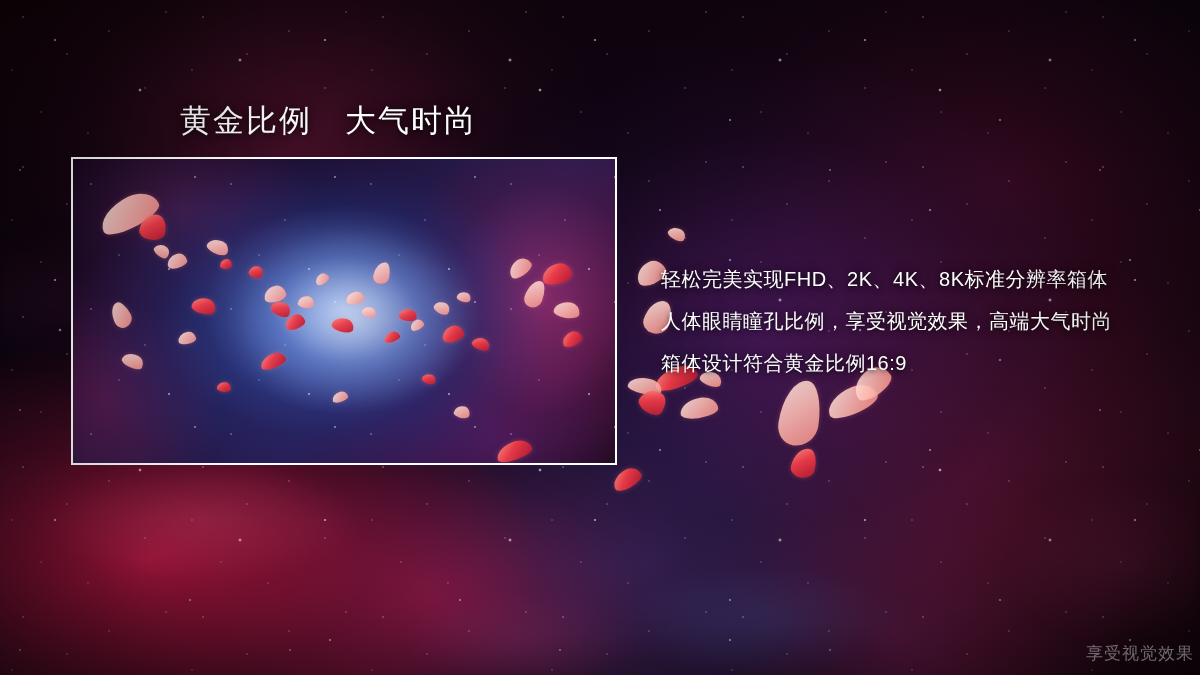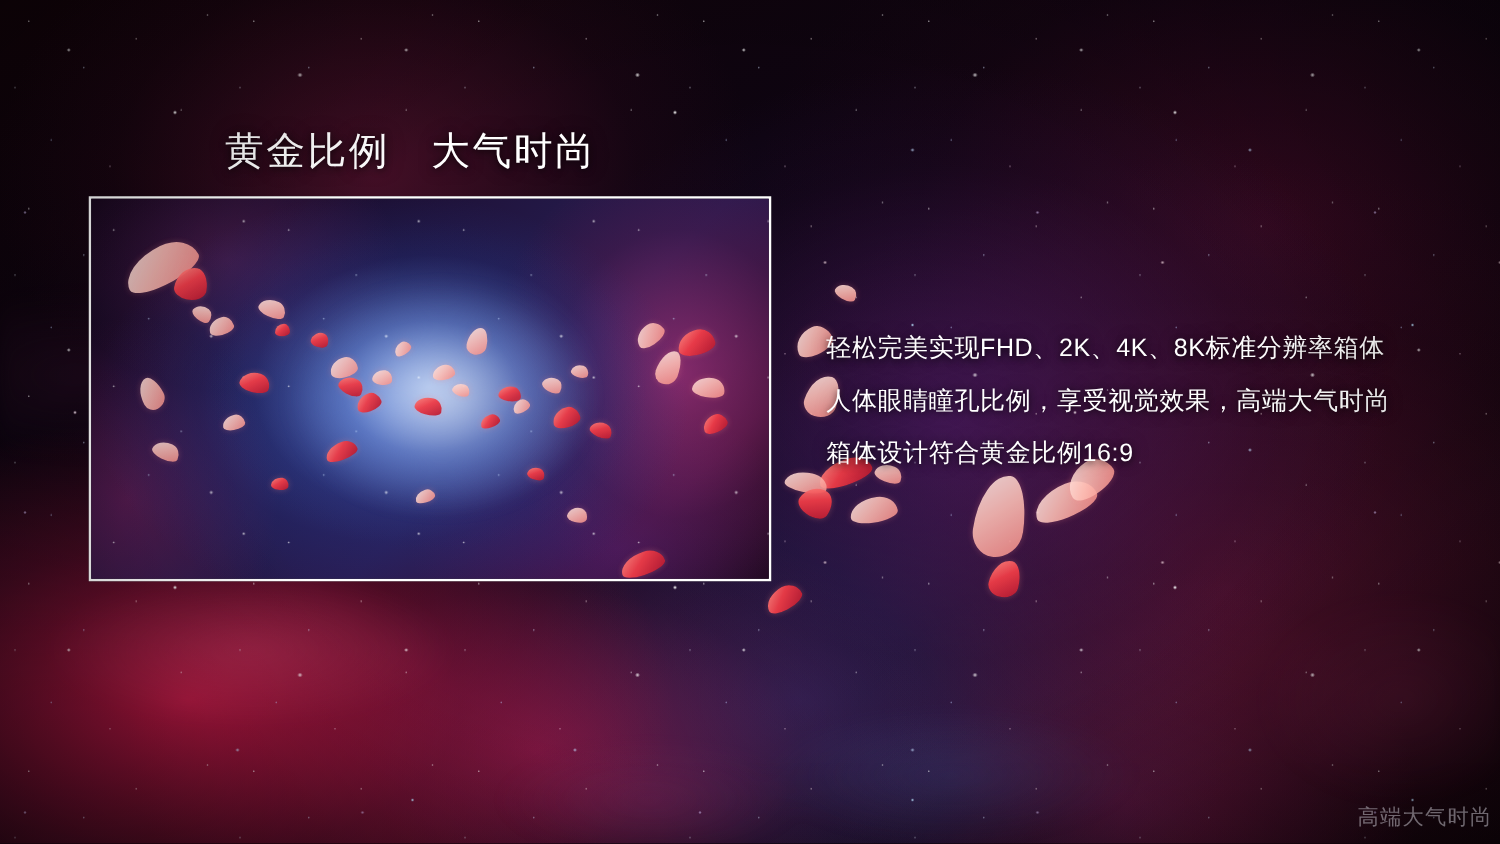--- a/index.html
+++ b/index.html
@@ -268,15 +268,15 @@
     </div>
 
   <div id="body-text">
     <div class="body-line">轻松完美实现FHD、2K、4K、8K标准分辨率箱体</div>
     <div class="body-line">人体眼睛瞳孔比例，享受视觉效果，高端大气时尚</div>
     <div class="body-line">箱体设计符合黄金比例16:9</div>
   </div>
 
   <div class="bg-layer" id="bg-vignette"></div>
 
-  <div id="watermark">高端大气时尚</div>
+  <div id="watermark">享受视觉效果</div>
 
 </div>
 
 </body></html>

